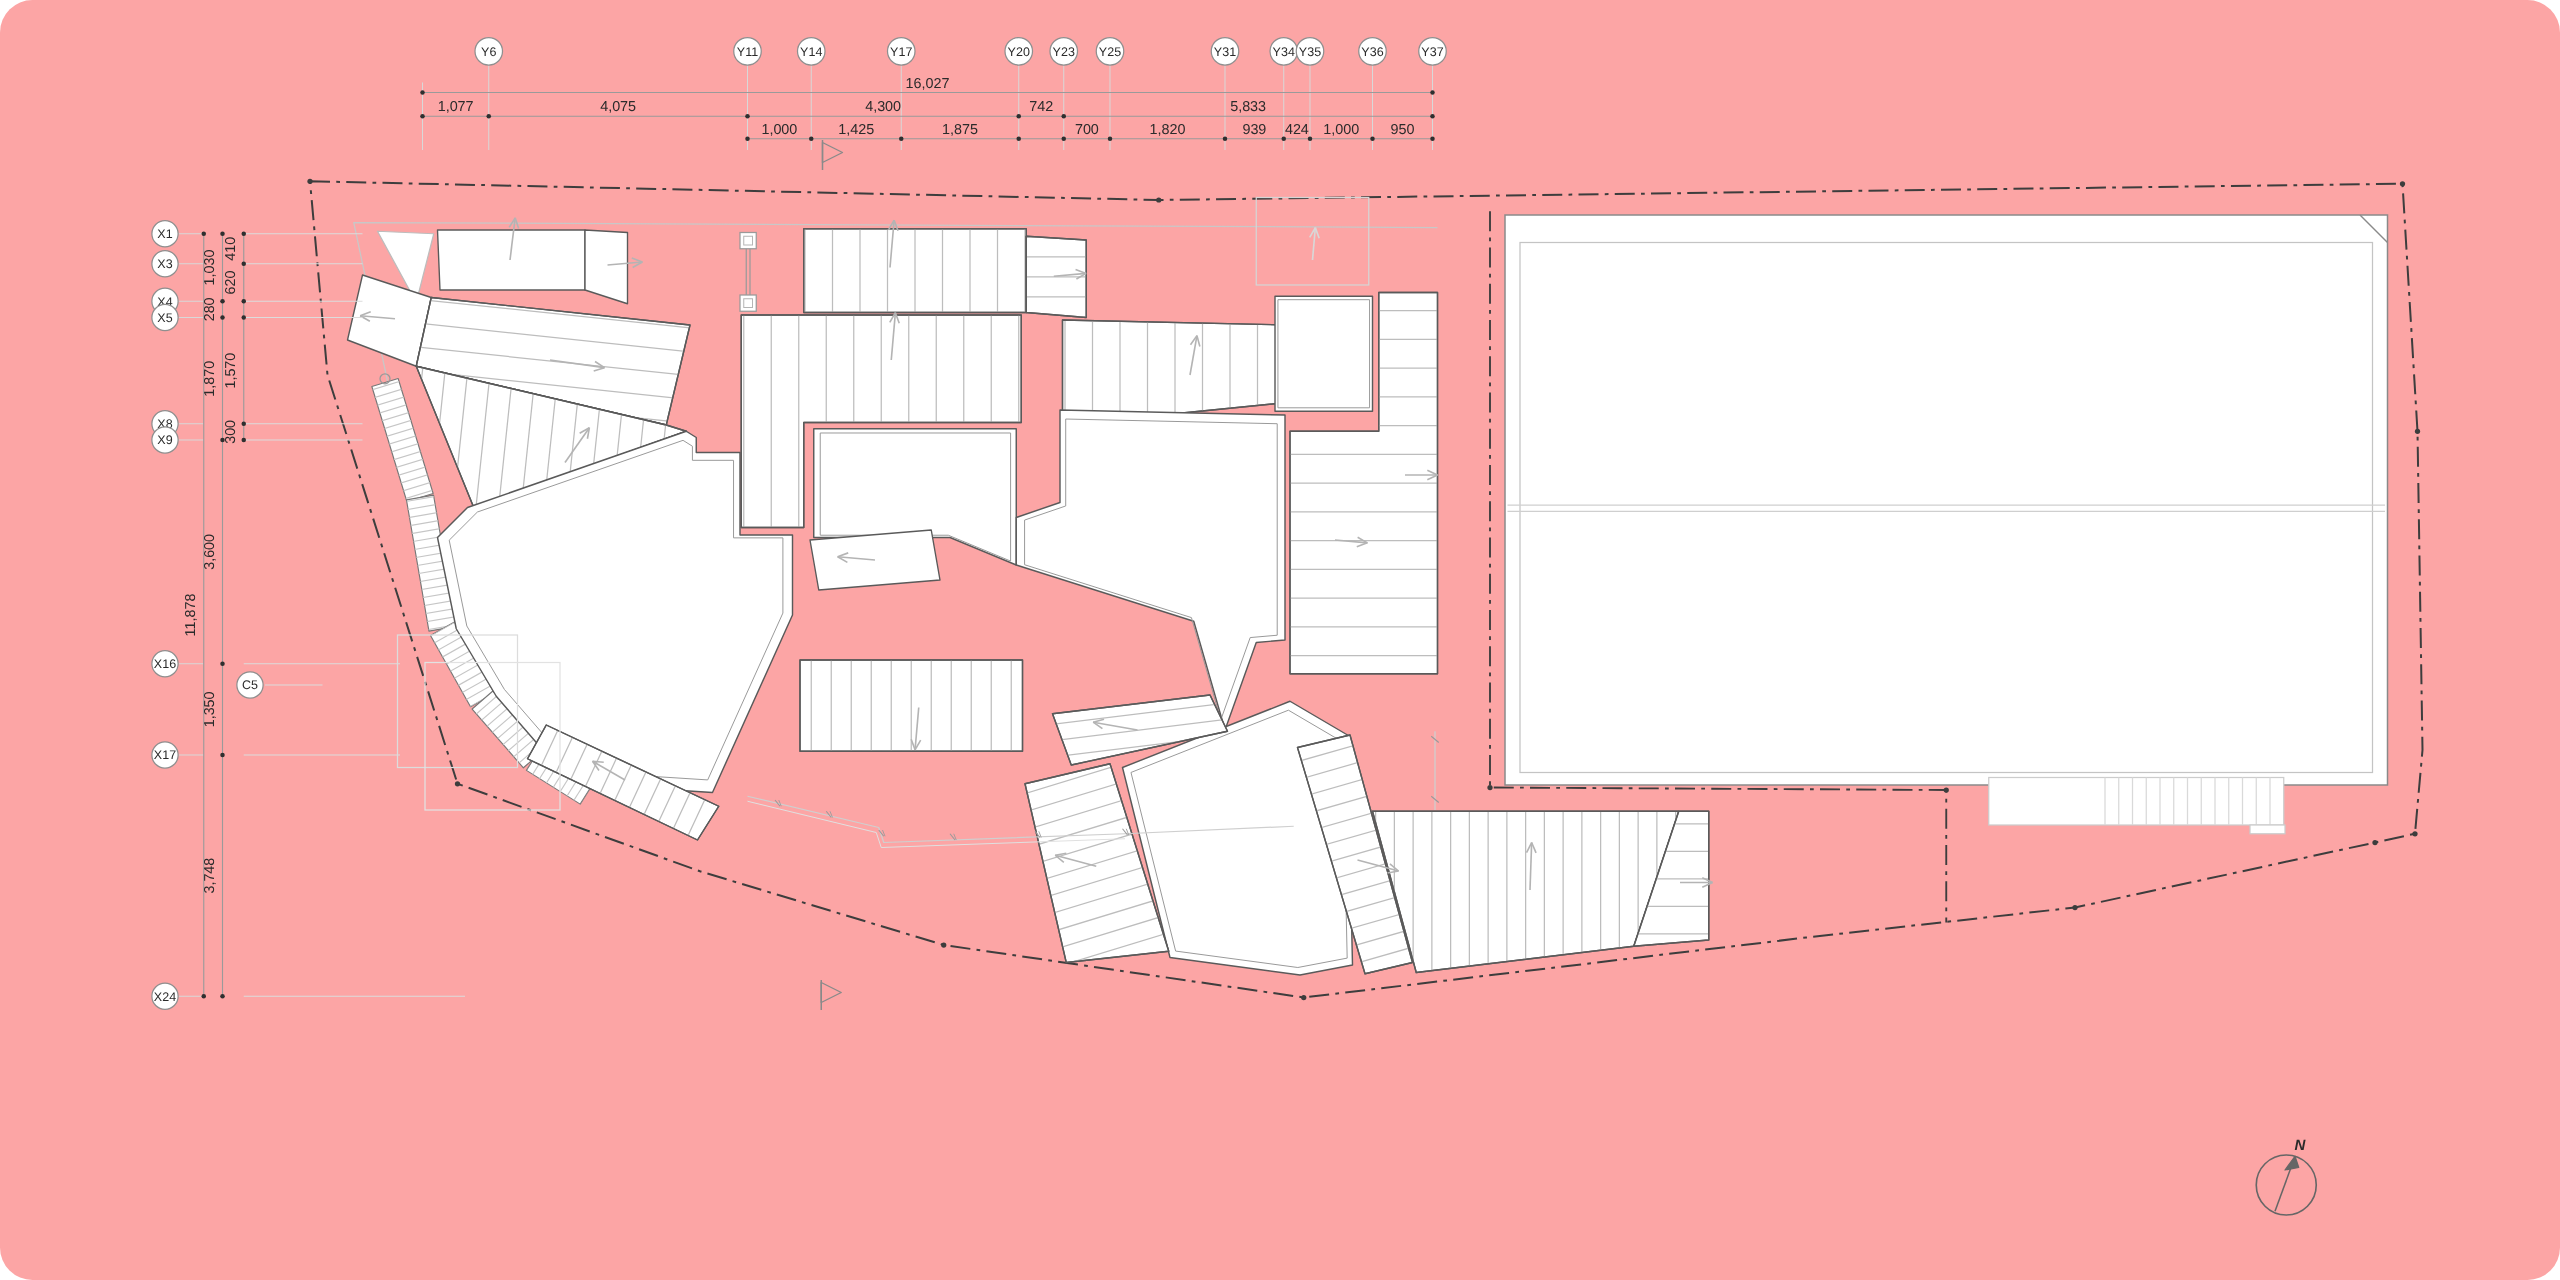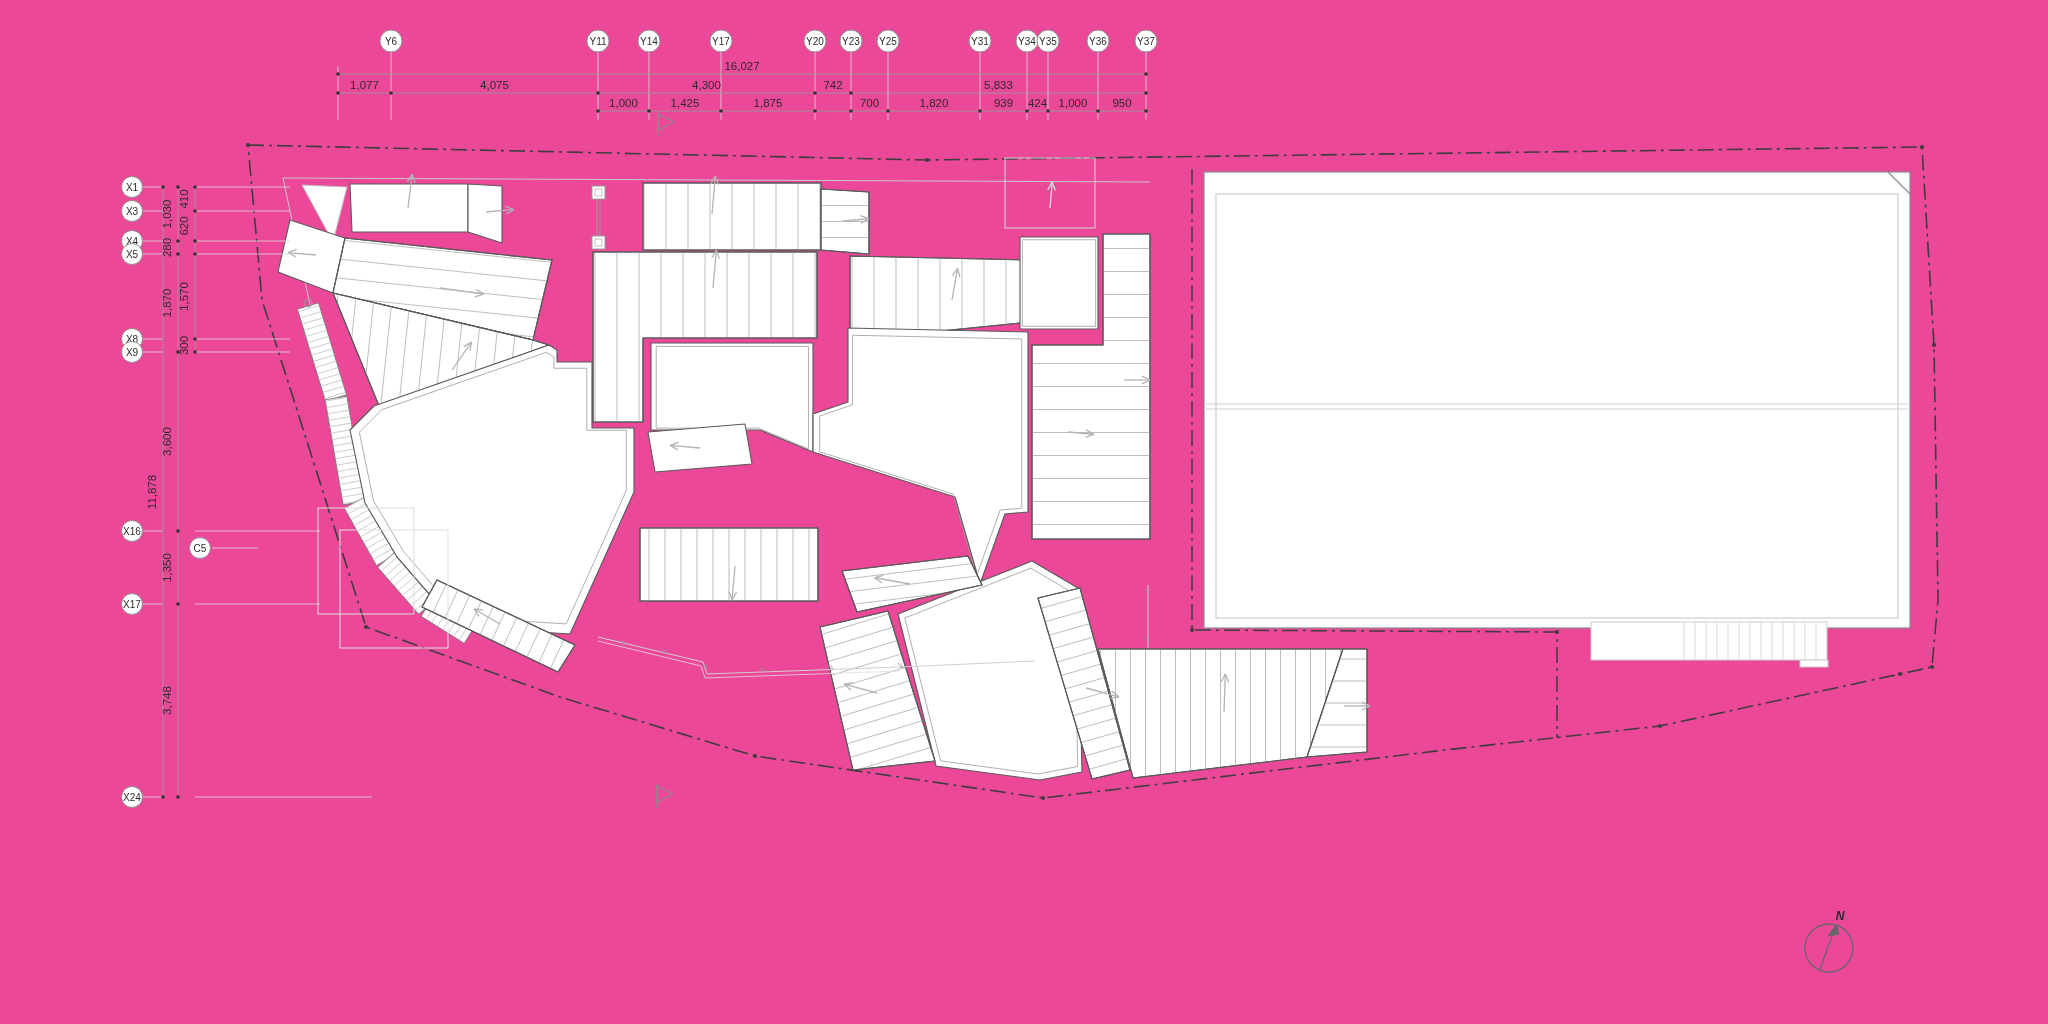--- a/index.html
+++ b/index.html
@@ -1,17 +1,17 @@
 <!DOCTYPE html>
 <html><head>
 <meta charset="utf-8">
 <style>
   html,body{margin:0;padding:0;background:#ffffff;}
-  #page{position:relative;width:2048px;height:1024px;background:#ec4899;overflow:hidden;
-        font-family:"Liberation Sans", sans-serif;}
+  #page{position:relative;width:2048px;height:1024px;background:#fca5a5;overflow:hidden;
+        font-family:"Liberation Sans", sans-serif;border-radius:26px;}
   svg{position:absolute;left:0;top:0;}
   svg text{font-family:"Liberation Sans", sans-serif;fill:#2b2b2b;}
   .dimtxt{font-size:11.5px;}
   .bubtxt{font-size:10px;}
   .ntxt{font-size:12px;font-style:italic;font-weight:bold;}
 </style>
 </head>
 <body>
 
 <div id="page">

